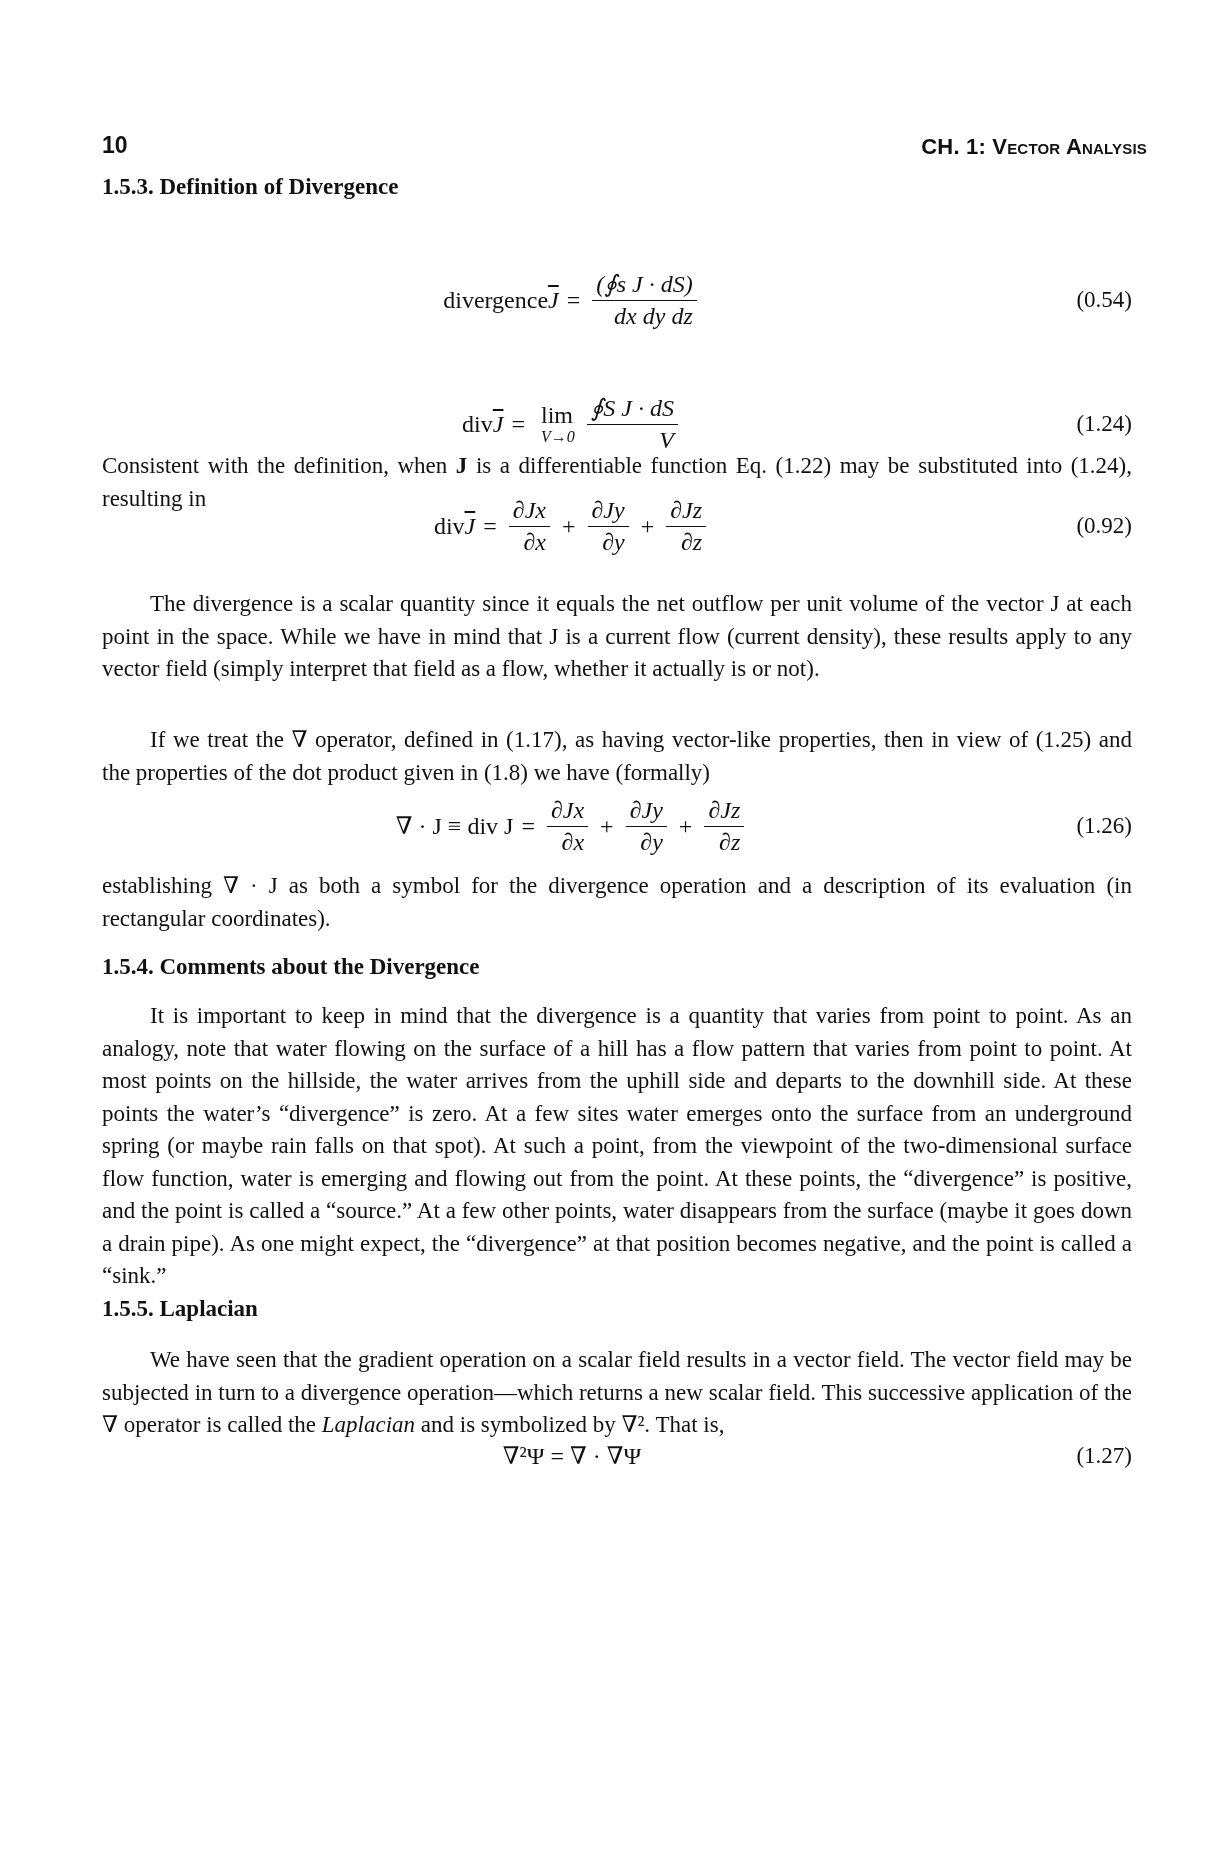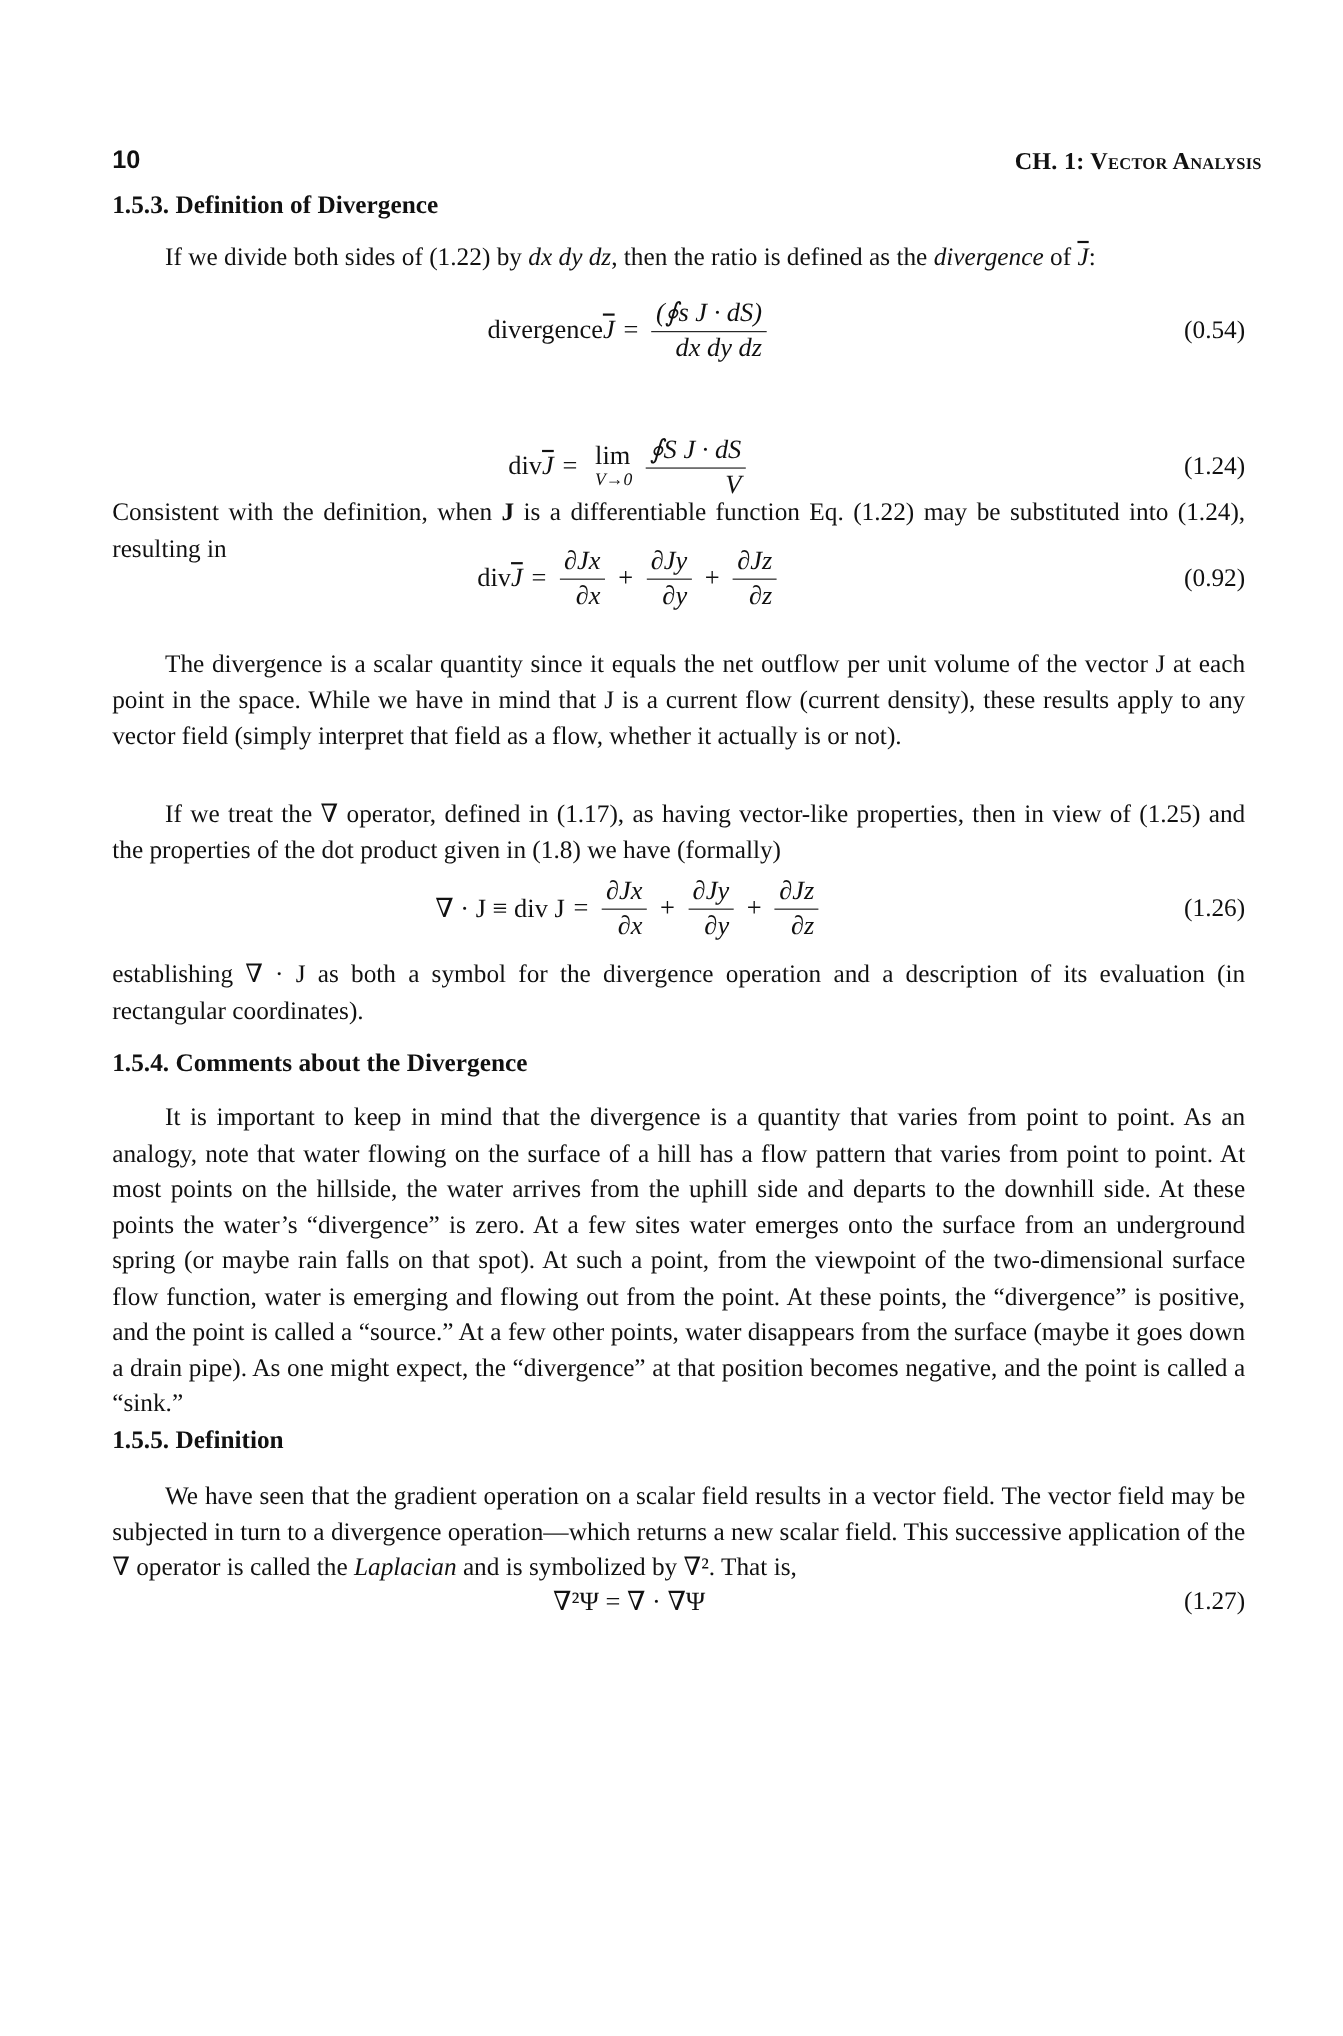--- a/index.html
+++ b/index.html
@@ -8,21 +8,21 @@
     color: #111111;
     font-family: "Liberation Serif", "DejaVu Serif", serif;
   }
   .page { position: absolute; left: 0; top: 0; width: 1221px; height: 1402px; padding-left: 16px; }
   .abs { position: absolute; }
   .header-num {
     left: 102px; top: 132px; font-family: "Liberation Sans", sans-serif;
     font-weight: bold; font-size: 23px;
   }
   .header-run {
-    right: 90px; top: 134px; font-family: Liberation Serif, serif;
+    right: 90px; top: 134px; font-family: Liberation Sans, sans-serif;
     font-weight: bold; font-size: 22px; font-variant: small-caps; letter-spacing: 0.2px;
   }
   .section-h {
     left: 102px; font-weight: bold; font-size: 23px; white-space: nowrap;
   }
   .para {
     left: 102px; width: 1030px; font-size: 23px; line-height: 32.5px;
     text-align: justify; text-align-last: left;
   }
   .indent { text-indent: 48px; }
@@ -45,21 +45,20 @@
 </head>
 <body>
 
 <div class="page">
 
   <div class="abs header-num">10</div>
   <div class="abs header-run">CH. 1: Vector Analysis</div>
 
   <div class="abs section-h" style="top:174px;">1.5.3.  Definition of Divergence</div>
 
-  <div class="abs para indent" style="top:218px;"><span>If we divide both sides of (1.22) by </span><span class="it">dx dy dz</span><span>, then the ratio is defined as the </span><span class="it">divergence</span><span> of </span><span class="ov">J</span><span>:</span></div>
 
   <div class="abs eq" style="top:268px;">
     <div class="body">
       <span>divergence </span>
         <span class="ov">J</span>
       <span class="op">=</span>
       <span class="frac">
           <span class="n">(∮s J · dS)</span>
           <span class="d">dx dy dz</span>
         </span>
@@ -135,21 +134,21 @@
     </div>
     <div class="num">(1.26)</div>
   </div>
 
   <div class="abs para" style="top:870px;">establishing ∇ · J as both a symbol for the divergence operation and a description of its evaluation (in rectangular coordinates).</div>
 
   <div class="abs section-h" style="top:954px;">1.5.4.  Comments about the Divergence</div>
 
   <div class="abs para indent" style="top:1000px;">It is important to keep in mind that the divergence is a quantity that varies from point to point. As an analogy, note that water flowing on the surface of a hill has a flow pattern that varies from point to point.  At most points on the hillside, the water arrives from the uphill side and departs to the downhill side. At these points the water’s “divergence” is zero. At a few sites water emerges onto the surface from an underground spring (or maybe rain falls on that spot). At such a point, from the viewpoint of the two-dimensional surface flow function, water is emerging and flowing out from the point. At these points, the “divergence” is positive, and the point is called a “source.” At a few other points, water disappears from the surface (maybe it goes down a drain pipe). As one might expect, the “divergence” at that position becomes negative, and the point is called a “sink.”</div>
 
-  <div class="abs section-h" style="top:1296px;">1.5.5.  Definition</div>
+  <div class="abs section-h" style="top:1296px;">1.5.5.  Laplacian</div>
 
   <div class="abs para indent" style="top:1344px;"><span>We have seen that the gradient operation on a scalar field results in a vector field. The vector field may be subjected in turn to a divergence operation—which returns a new scalar field. This successive application of the ∇ operator is called the </span><span class="it">Laplacian</span><span> and is symbolized by ∇². That is,</span></div>
 
   <div class="abs eq" style="top:1424px;">
     <div class="body">
         <span>∇²Ψ = ∇ · ∇Ψ</span>
       </div>
     <div class="num">(1.27)</div>
   </div>
 

